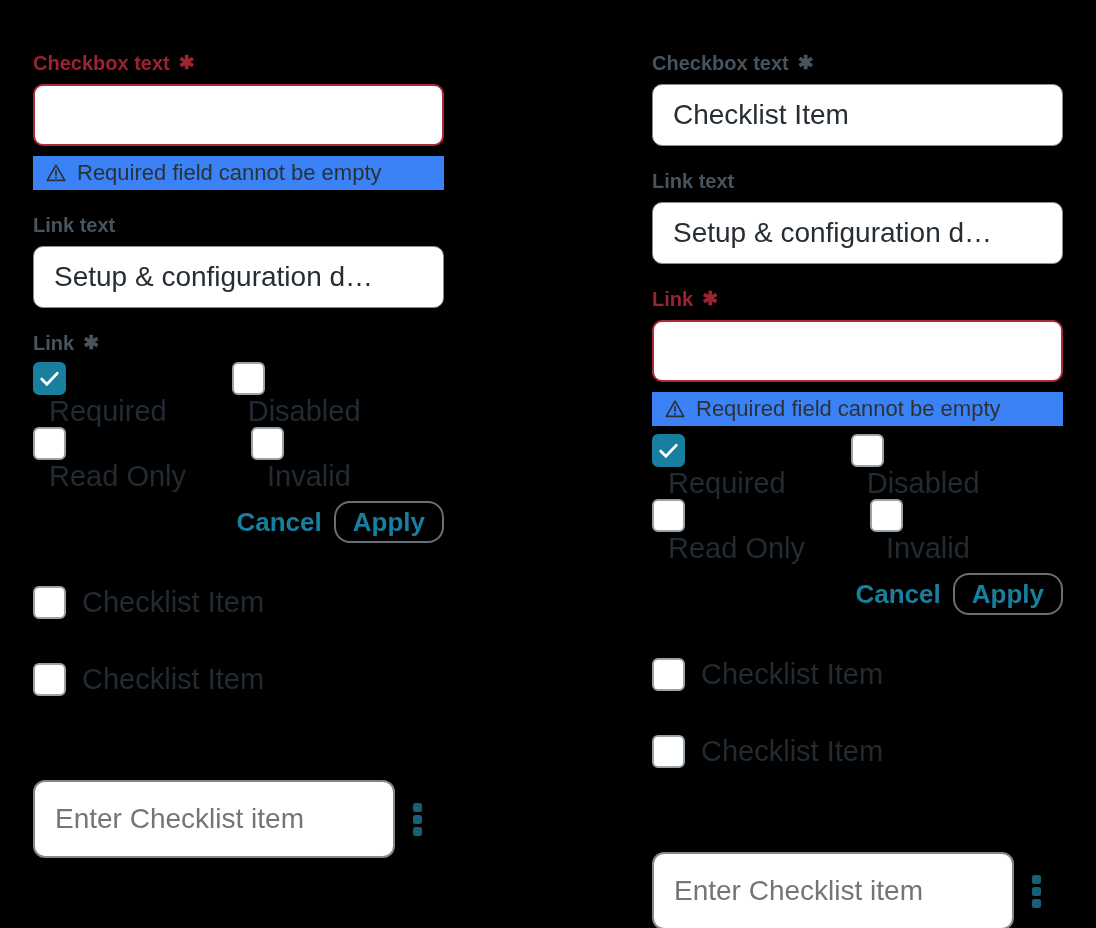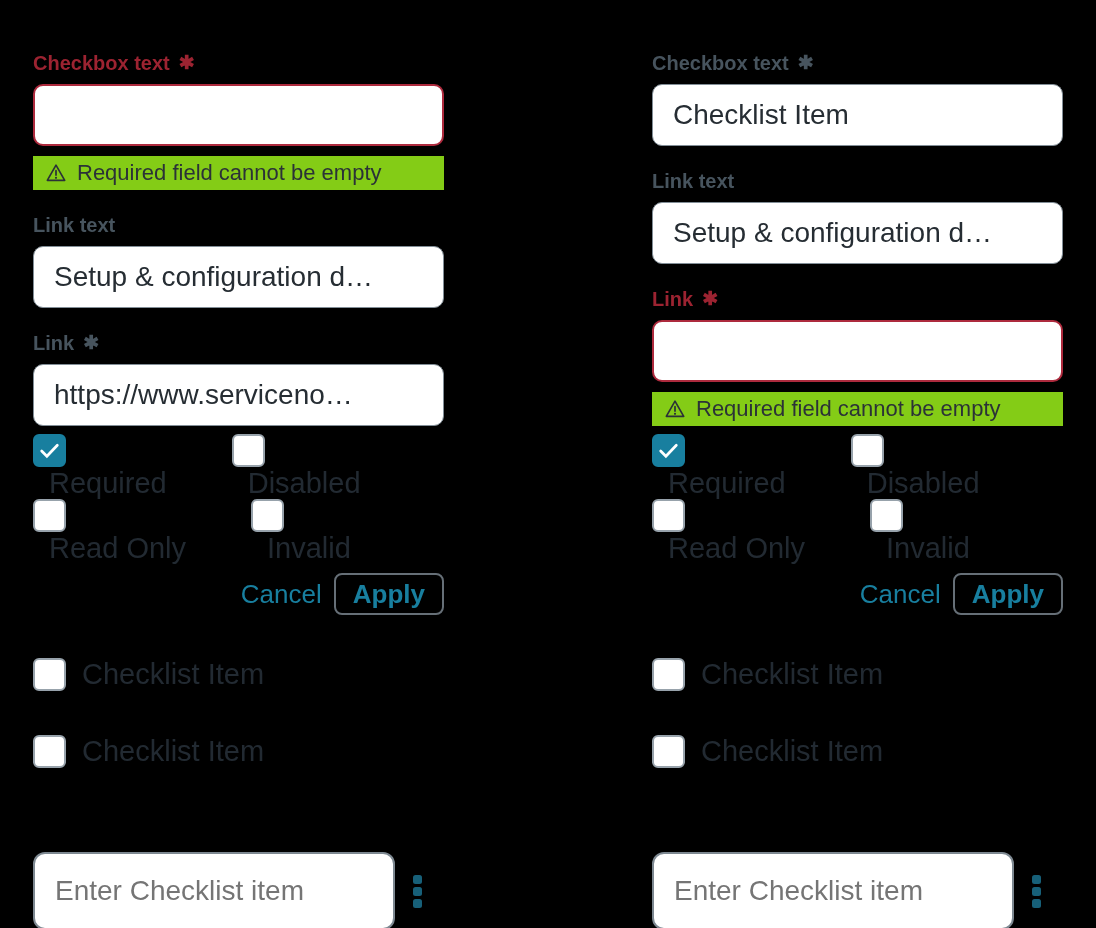--- a/index.html
+++ b/index.html
@@ -49,21 +49,21 @@
     font-size: 28px;
     color: #262d33;
     outline: none;
   }
   .text-input.error-border { border: 2px solid #ad2a3d; }
   .text-input::placeholder { color: #262d33; opacity: 1; }
 
   .error-box {
     margin-top: 10px;
     height: 34px;
-    background: #84cc16;
+    background: #3b82f6;
     display: flex;
     align-items: center;
     gap: 10px;
     padding: 0 12px;
     font-size: 22px;
     color: #2b3237;
   }
   .error-box svg { flex: 0 0 auto; }
 
   
@@ -105,30 +105,30 @@
     justify-content: flex-end;
     align-items: center;
     height: 42px;
     margin-bottom: 43px;
   }
   .cancel-btn {
     background: none;
     border: none;
     font-family: "Liberation Sans", sans-serif;
     font-size: 26px;
-    font-weight: 400;
+    font-weight: 700;
     color: #187f9f;
     cursor: pointer;
     padding: 0;
     margin-right: 12px;
   }
   .apply-btn {
     background: none;
     border: 2px solid #666f77;
-    border-radius: 8px;
+    border-radius: 16px;
     height: 42px;
     padding: 0 17px;
     font-family: "Liberation Sans", sans-serif;
     font-size: 26px;
     font-weight: 700;
     color: #187f9f;
     cursor: pointer;
   }
 
   
@@ -200,21 +200,20 @@
       <span>Link text</span>
     </div>
     <input class="text-input" type="text" value="Setup &amp; configuration d…" style="">
   </div>
 
   <div class="field">
     <div class="field-label">
       <span>Link</span>
       <span class="asterisk">✱</span>
     </div>
-    <input class="text-input" type="text" value="https://www.serviceno…" style="">
   </div>
 
   <div class="opt-row first">
     <div class="opt-pair">
       <span class="checkbox checked">
         <svg width="25" height="25" viewBox="0 0 24 24">
           <path d="M4.5 12.5 L9.5 17.5 L19.5 7" fill="none" stroke="#ffffff" stroke-width="2.6" stroke-linecap="round"></path>
         </svg>
       </span>
       <span class="opt-label">Required</span>

